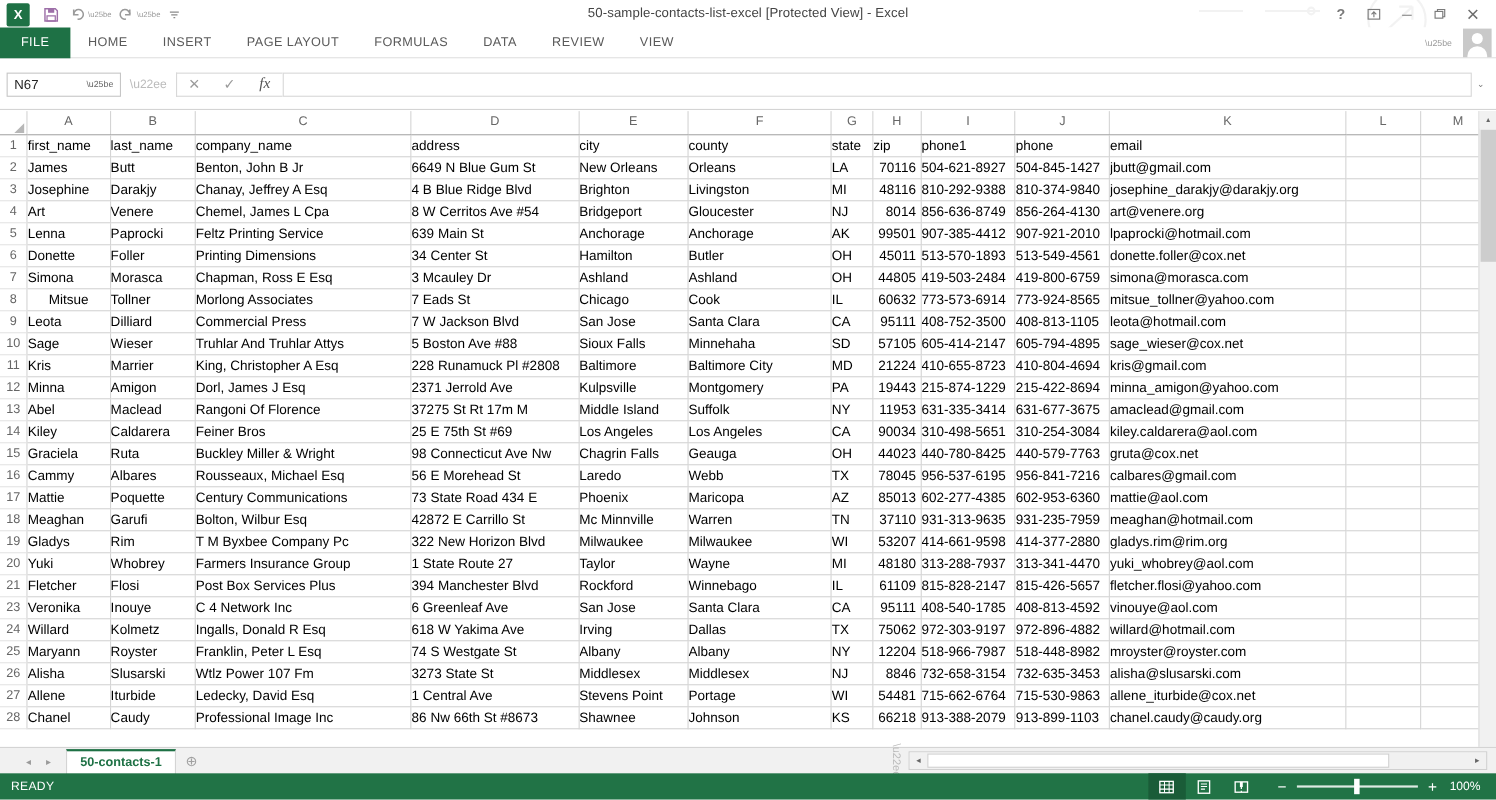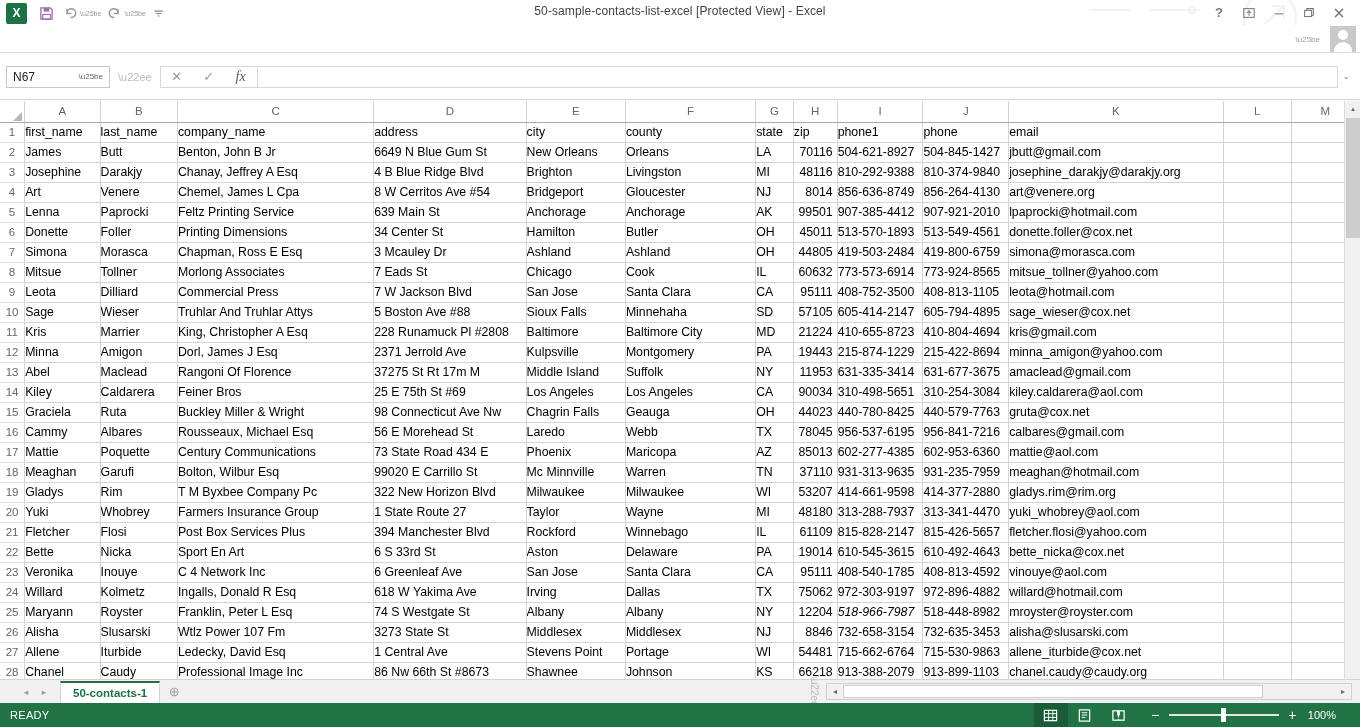--- a/index.html
+++ b/index.html
@@ -195,21 +195,21 @@
   .view-btns { display: flex; align-items: center; gap: 0; }
   .view-btn {
     width: 34px; height: 24px; display: flex; align-items: center; justify-content: center;
   }
   .view-btn.active { background: #1a5c38; }
   .zoom-ctl { display: flex; align-items: center; gap: 8px; padding: 0 10px 0 14px; }
   .zoom-sign { font-size: 14px; width: 11px; text-align: center; }
   .zoom-slider { position: relative; width: 110px; height: 14px; }
   .zoom-track { position: absolute; top: 6px; left: 0; width: 110px; height: 2px; background: #fff; opacity: .85; }
   .zoom-thumb { position: absolute; top: 0; left: 52px; width: 5px; height: 14px; background: #fff; }
-  .zoom-pct { font-size: 11px; padding-right: 24px; min-width: 34px; text-align: right; }
+  .zoom-pct { font-size: 11px; padding-right: 14px; min-width: 34px; text-align: right; }
 </style>
 </head>
 <body>
 
 <div class="titlebar">
   <svg class="tb-deco" viewBox="0 0 420 55">
     <g stroke="#e8e8e8" stroke-width="2" fill="none">
       <circle cx="330" cy="18" r="26"></circle>
       <path d="M318 30 L344 6 M344 6 L344 18 M344 6 L332 6"></path>
       <path d="M0 46 L70 46 M96 50 L420 50"></path>
@@ -275,20 +275,30 @@
     </div>
     <div class="win-btn">
       <svg width="14" height="14" viewBox="0 0 16 16">
           <path d="M3.5 3.5 L12.5 12.5 M12.5 3.5 L3.5 12.5" stroke="#6d6d6d" stroke-width="1.5"></path>
         </svg>
     </div>
   </div>
 </div>
 
 <div class="ribbonbar">
+  <div class="tabs">
+    <div class="tab file">FILE</div>
+    <div class="tab">HOME</div>
+    <div class="tab">INSERT</div>
+    <div class="tab">PAGE LAYOUT</div>
+    <div class="tab">FORMULAS</div>
+    <div class="tab">DATA</div>
+    <div class="tab">REVIEW</div>
+    <div class="tab">VIEW</div>
+  </div>
   <div class="ribbon-right">
     <div class="rb-caret">\u25be</div>
     <div class="avatar"></div>
   </div>
 </div>
 
 <div class="formula-row">
   <div class="namebox">
     <span class="nb-val">N67</span>
     <span class="nb-caret">\u25be</span>
@@ -431,21 +441,21 @@
           <td class="cell" style="width: 38px;">OH</td>
           <td class="cell num" style="width: 44px;">44805</td>
           <td class="cell" style="width: 86px;">419-503-2484</td>
           <td class="cell" style="width: 86px;">419-800-6759</td>
           <td class="cell" style="width: 216px;">simona@morasca.com</td>
           <td class="cell empty" style="width: 70px;"></td>
           <td class="cell empty" style="width: 70px;"></td>
         </tr>
         <tr>
           <td class="rowhdr">8</td>
-          <td class="cell" style="width: 76px;">Mitsue</td>
+          <td class="cell" style="width: 76px; text-align: center;">Mitsue</td>
           <td class="cell" style="width: 78px;">Tollner</td>
           <td class="cell" style="width: 198px; margin-left: 29px;">Morlong Associates</td>
           <td class="cell" style="width: 153px;">7 Eads St</td>
           <td class="cell" style="width: 100px;">Chicago</td>
           <td class="cell" style="width: 132px;">Cook</td>
           <td class="cell" style="width: 38px;">IL</td>
           <td class="cell num" style="width: 44px;">60632</td>
           <td class="cell" style="width: 86px;">773-573-6914</td>
           <td class="cell" style="width: 86px;">773-924-8565</td>
           <td class="cell" style="width: 216px;">mitsue_tollner@yahoo.com</td>
@@ -594,21 +604,21 @@
           <td class="cell" style="width: 86px; margin-left: 28px;">602-953-6360</td>
           <td class="cell" style="width: 216px;">mattie@aol.com</td>
           <td class="cell empty" style="width: 70px;"></td>
           <td class="cell empty" style="width: 70px;"></td>
         </tr>
         <tr>
           <td class="rowhdr">18</td>
           <td class="cell" style="width: 76px;">Meaghan</td>
           <td class="cell" style="width: 78px;">Garufi</td>
           <td class="cell" style="width: 198px;">Bolton, Wilbur Esq</td>
-          <td class="cell" style="width: 153px;">99020 E Carrillo St</td>
+          <td class="cell" style="width: 153px;">42872 E Carrillo St</td>
           <td class="cell" style="width: 100px;">Mc Minnville</td>
           <td class="cell" style="width: 132px;">Warren</td>
           <td class="cell" style="width: 38px;">TN</td>
           <td class="cell num" style="width: 44px;">37110</td>
           <td class="cell" style="width: 86px;">931-313-9635</td>
           <td class="cell" style="width: 86px;">931-235-7959</td>
           <td class="cell" style="width: 216px;">meaghan@hotmail.com</td>
           <td class="cell empty" style="width: 70px;"></td>
           <td class="cell empty" style="width: 70px;"></td>
         </tr>
@@ -654,36 +664,20 @@
           <td class="cell" style="width: 132px;">Winnebago</td>
           <td class="cell" style="width: 38px;">IL</td>
           <td class="cell num" style="width: 44px;">61109</td>
           <td class="cell" style="width: 86px;">815-828-2147</td>
           <td class="cell" style="width: 86px;">815-426-5657</td>
           <td class="cell" style="width: 216px;">fletcher.flosi@yahoo.com</td>
           <td class="cell empty" style="width: 70px;"></td>
           <td class="cell empty" style="width: 70px;"></td>
         </tr>
         <tr>
-          <td class="rowhdr">22</td>
-          <td class="cell" style="width: 76px;">Bette</td>
-          <td class="cell" style="width: 78px;">Nicka</td>
-          <td class="cell" style="width: 198px;">Sport En Art</td>
-          <td class="cell" style="width: 153px;">6 S 33rd St</td>
-          <td class="cell" style="width: 100px;">Aston</td>
-          <td class="cell" style="width: 132px;">Delaware</td>
-          <td class="cell" style="width: 38px;">PA</td>
-          <td class="cell num" style="width: 44px;">19014</td>
-          <td class="cell" style="width: 86px;">610-545-3615</td>
-          <td class="cell" style="width: 86px;">610-492-4643</td>
-          <td class="cell" style="width: 216px;">bette_nicka@cox.net</td>
-          <td class="cell empty" style="width: 70px;"></td>
-          <td class="cell empty" style="width: 70px;"></td>
-        </tr>
-        <tr>
           <td class="rowhdr">23</td>
           <td class="cell" style="width: 76px;">Veronika</td>
           <td class="cell" style="width: 78px;">Inouye</td>
           <td class="cell" style="width: 198px;">C 4 Network Inc</td>
           <td class="cell" style="width: 153px;">6 Greenleaf Ave</td>
           <td class="cell" style="width: 100px;">San Jose</td>
           <td class="cell" style="width: 132px;">Santa Clara</td>
           <td class="cell" style="width: 38px;">CA</td>
           <td class="cell num" style="width: 44px;">95111</td>
           <td class="cell" style="width: 86px;">408-540-1785</td>
@@ -711,21 +705,21 @@
         <tr>
           <td class="rowhdr">25</td>
           <td class="cell" style="width: 76px;">Maryann</td>
           <td class="cell" style="width: 78px;">Royster</td>
           <td class="cell" style="width: 198px;">Franklin, Peter L Esq</td>
           <td class="cell" style="width: 153px;">74 S Westgate St</td>
           <td class="cell" style="width: 100px;">Albany</td>
           <td class="cell" style="width: 132px;">Albany</td>
           <td class="cell" style="width: 38px;">NY</td>
           <td class="cell num" style="width: 44px;">12204</td>
-          <td class="cell" style="width: 86px; font-style: italic;">518-966-7987</td>
+          <td class="cell" style="width: 86px;">518-966-7987</td>
           <td class="cell" style="width: 86px;">518-448-8982</td>
           <td class="cell" style="width: 216px;">mroyster@royster.com</td>
           <td class="cell empty" style="width: 70px;"></td>
           <td class="cell empty" style="width: 70px;"></td>
         </tr>
         <tr>
           <td class="rowhdr">26</td>
           <td class="cell" style="width: 76px;">Alisha</td>
           <td class="cell" style="width: 78px;">Slusarski</td>
           <td class="cell" style="width: 198px;">Wtlz Power 107 Fm</td>

